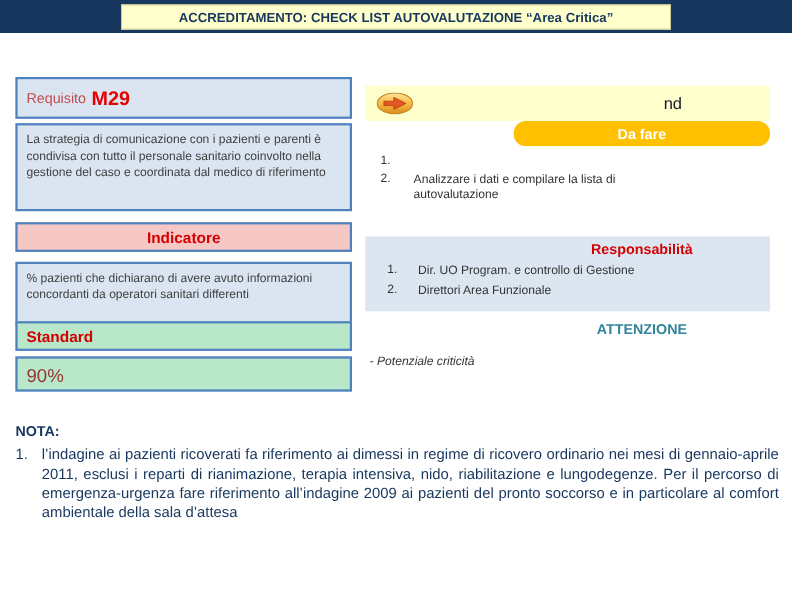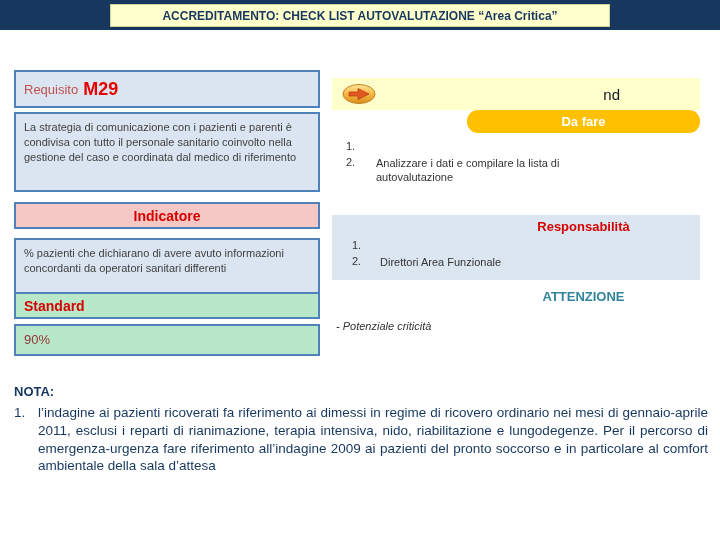--- a/index.html
+++ b/index.html
@@ -23,21 +23,21 @@
   .bg-green { background:#b9e7ca; }
 
   .req-box  { top:70px;  height:38px; padding:4px 8px; display:flex; align-items:center; }
   .req-label { font-size:13px; color:#c0504d; }
   .req-code  { color:#e60000; font-weight:bold; font-size:18px; margin-left:5px; }
   .req-desc { top:112px; height:80px; padding:6px 8px; font-size:11px; line-height:1.38; color:#3f3f3f; }
   .label-box { font-size:14px; font-weight:bold; color:#d40000; padding:4px 8px; }
   .ind-box  { top:202px; height:27px; }
   .ind-desc { top:238px; height:58px; padding:6px 8px; font-size:11px; line-height:1.38; color:#3f3f3f; }
   .std-box  { top:292px; height:27px; }
-  .std-value{ top:324px; height:32px; padding:6px 8px; font-size:13px; color:#953735; }
+  .std-value{ top:324px; height:32px; padding:6px 8px; font-size:17px; color:#953735; }
 
   
   .right-col { position:absolute; left:332px; top:78px; width:368px; }
   .nd-row { height:32px; background:#ffffcc; display:flex; align-items:center; }
   .arrow-icon { margin-left:10px; display:inline-flex; line-height:0; }
   .nd-text { margin-left:auto; margin-right:80px; font-size:15px; color:#0f172a; }
   .dafare-header {
     margin-left:135px; height:23px; background:#ffc000; color:#ffffff;
     font-weight:bold; font-size:13px; text-align:center; line-height:23px;border-radius:11px;
   }
@@ -112,20 +112,21 @@
         <span class="num">2.</span>
         <span class="txt">Analizzare i dati e compilare la lista di autovalutazione</span>
       </div>
     </div>
 
     <div class="resp-band">
       <div class="resp-title">Responsabilità</div>
       <div class="num-list resp-list">
         <div class="num-item">
           <span class="num">1.</span>
+          <span class="txt">Dir. UO Program. e controllo di Gestione</span>
         </div>
         <div class="num-item">
           <span class="num">2.</span>
           <span class="txt">Direttori Area Funzionale</span>
         </div>
       </div>
     </div>
 
     <div class="att-title">ATTENZIONE</div>
     <div class="att-note">-  Potenziale criticità</div>

